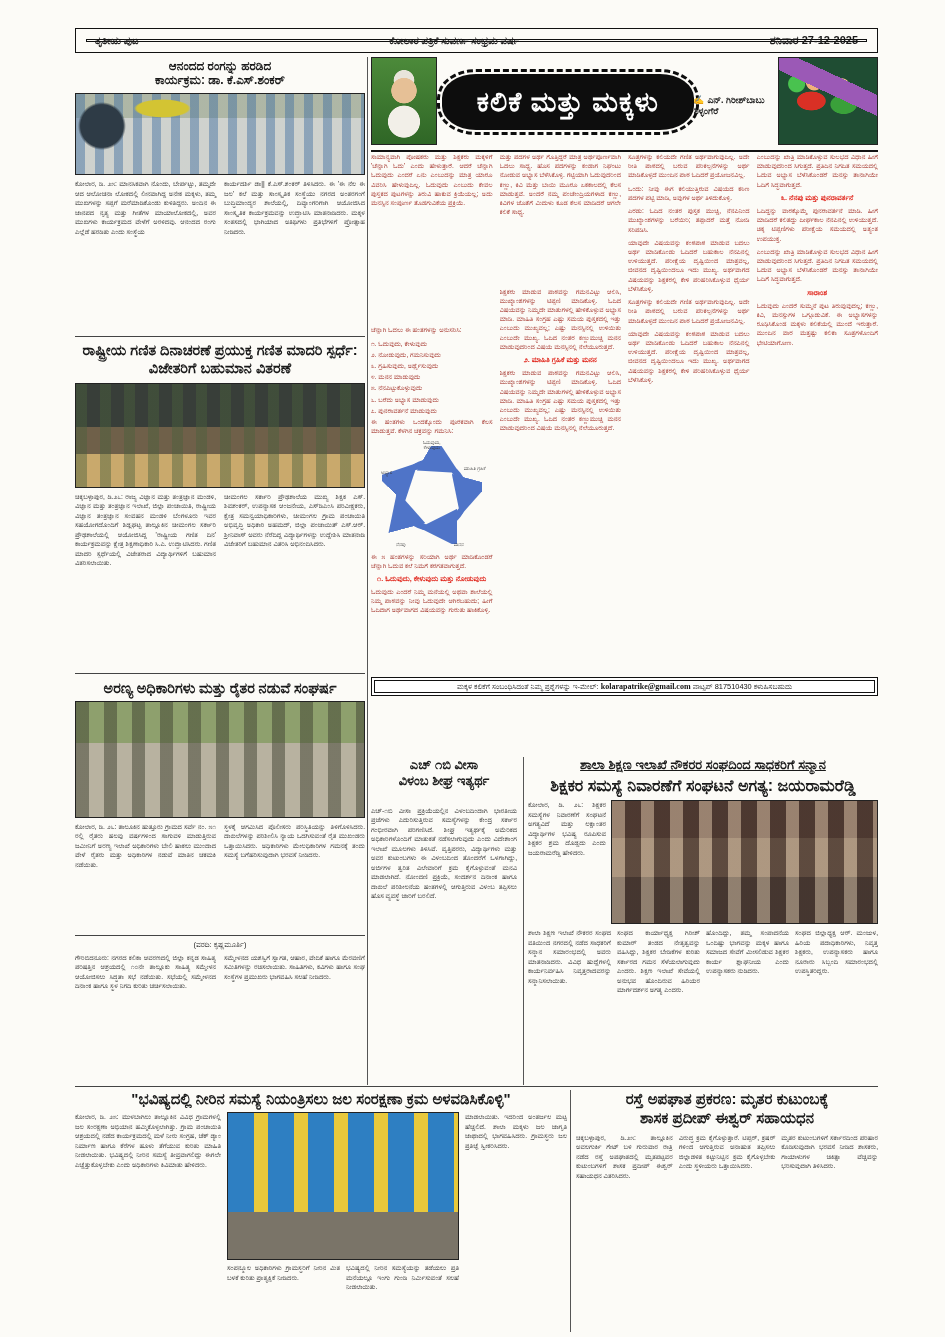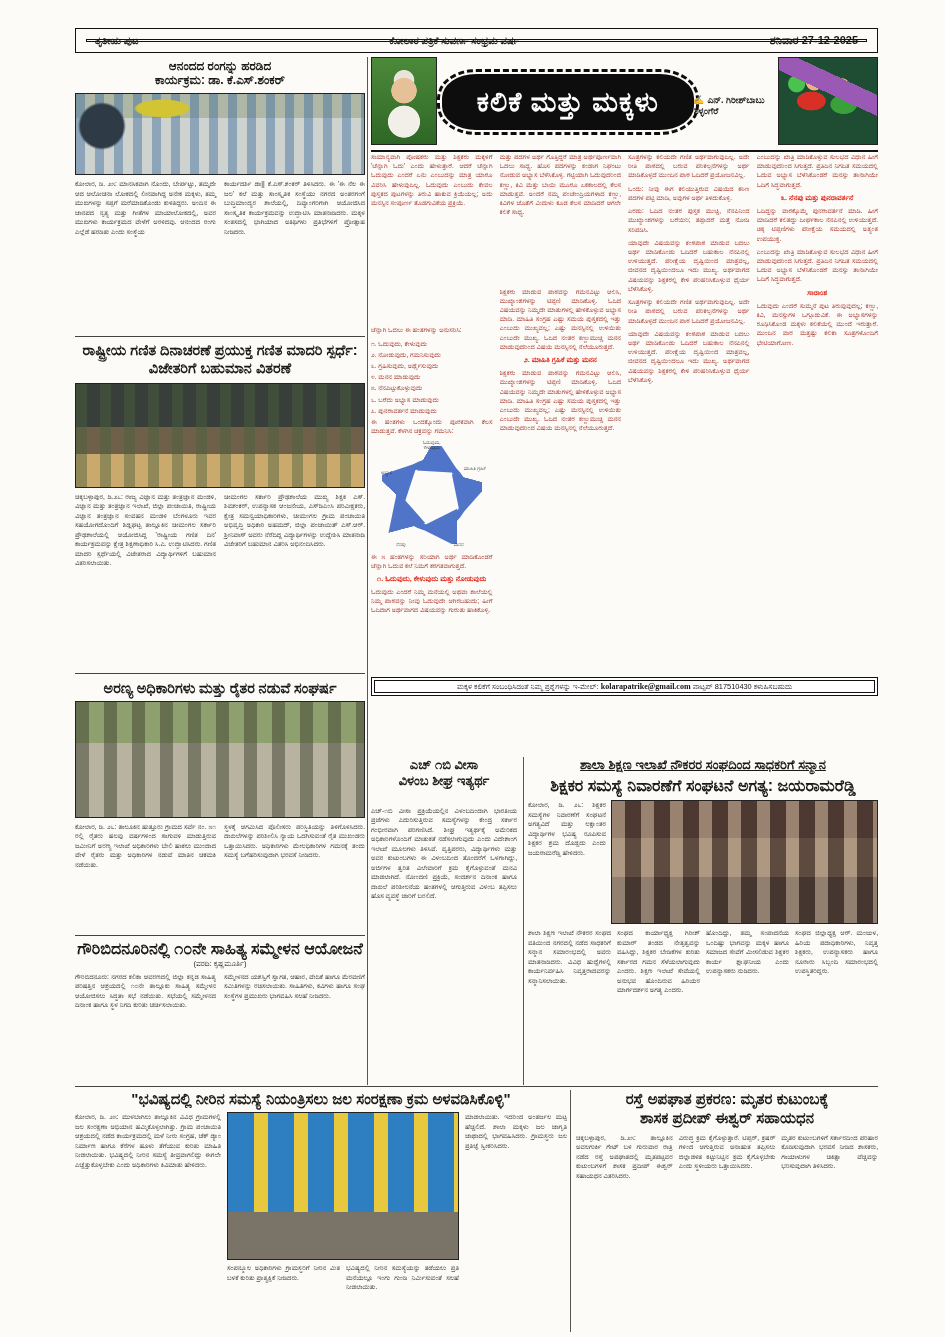--- a/index.html
+++ b/index.html
@@ -174,21 +174,20 @@
       <div class="hl-c">ಅರಣ್ಯ ಅಧಿಕಾರಿಗಳು ಮತ್ತು ರೈತರ ನಡುವೆ ಸಂಘರ್ಷ</div>
       <div class="ph ph-c"></div>
       <div class="twocol bodytxt body-c">
         <div>ಕೋಲಾರ, ಡಿ. ೨೬: ತಾಲೂಕಿನ ಹುತ್ತೂರು ಗ್ರಾಮದ ಸರ್ವೆ ನಂ. ೫೧ ರಲ್ಲಿ ರೈತರು ಹಲವು ವರ್ಷಗಳಿಂದ ಸಾಗುವಳಿ ಮಾಡುತ್ತಿರುವ ಜಮೀನಿಗೆ ಅರಣ್ಯ ಇಲಾಖೆ ಅಧಿಕಾರಿಗಳು ಬೇಲಿ ಹಾಕಲು ಮುಂದಾದ ವೇಳೆ ರೈತರು ಮತ್ತು ಅಧಿಕಾರಿಗಳ ನಡುವೆ ಮಾತಿನ ಚಕಮಕಿ ನಡೆಯಿತು.</div>
         <div>ಸ್ಥಳಕ್ಕೆ ಆಗಮಿಸಿದ ಪೊಲೀಸರು ಪರಿಸ್ಥಿತಿಯನ್ನು ತಿಳಿಗೊಳಿಸಿದರು. ದಾಖಲೆಗಳನ್ನು ಪರಿಶೀಲಿಸಿ ನ್ಯಾಯ ಒದಗಿಸುವಂತೆ ರೈತ ಮುಖಂಡರು ಒತ್ತಾಯಿಸಿದರು. ಅಧಿಕಾರಿಗಳು ಮೇಲಧಿಕಾರಿಗಳ ಗಮನಕ್ಕೆ ತಂದು ಸಮಸ್ಯೆ ಬಗೆಹರಿಸುವುದಾಗಿ ಭರವಸೆ ನೀಡಿದರು.</div>
       </div>
     </div>
     <div class="divider"></div>
 
     <div>
-      <div class="hl-d">ಗೌರಿಬಿದನೂರಿನಲ್ಲಿ ೧೦ನೇ ಸಾಹಿತ್ಯ ಸಮ್ಮೇಳನ ಆಯೋಜನೆ</div>
       <div class="byline-d">(ವರದಿ: ಕೃಷ್ಣಮೂರ್ತಿ)</div>
       <div class="twocol bodytxt body-d">
         <div>ಗೌರಿಬಿದನೂರು: ನಗರದ ಕಲಿಕಾ ಆವರಣದಲ್ಲಿ ಜಿಲ್ಲಾ ಕನ್ನಡ ಸಾಹಿತ್ಯ ಪರಿಷತ್ತಿನ ಆಶ್ರಯದಲ್ಲಿ ೧೦ನೇ ತಾಲ್ಲೂಕು ಸಾಹಿತ್ಯ ಸಮ್ಮೇಳನ ಆಯೋಜಿಸಲು ಸಿದ್ಧತಾ ಸಭೆ ನಡೆಯಿತು. ಸಭೆಯಲ್ಲಿ ಸಮ್ಮೇಳನದ ದಿನಾಂಕ ಹಾಗೂ ಸ್ಥಳ ನಿಗದಿ ಕುರಿತು ಚರ್ಚಿಸಲಾಯಿತು.</div>
         <div>ಸಮ್ಮೇಳನದ ಯಶಸ್ವಿಗೆ ಸ್ವಾಗತ, ಆಹಾರ, ವೇದಿಕೆ ಹಾಗೂ ಮೆರವಣಿಗೆ ಸಮಿತಿಗಳನ್ನು ರಚಿಸಲಾಯಿತು. ಸಾಹಿತಿಗಳು, ಕವಿಗಳು ಹಾಗೂ ಸಂಘ ಸಂಸ್ಥೆಗಳ ಪ್ರಮುಖರು ಭಾಗವಹಿಸಿ ಸಲಹೆ ನೀಡಿದರು.</div>
       </div>
     </div>
   </div>
 
   <div class="feature">
 

